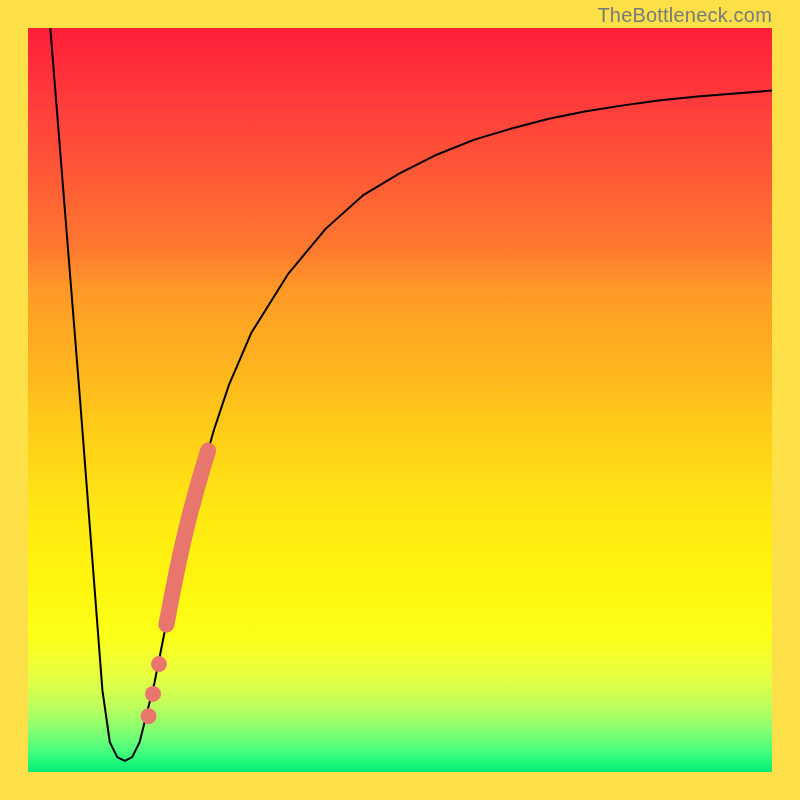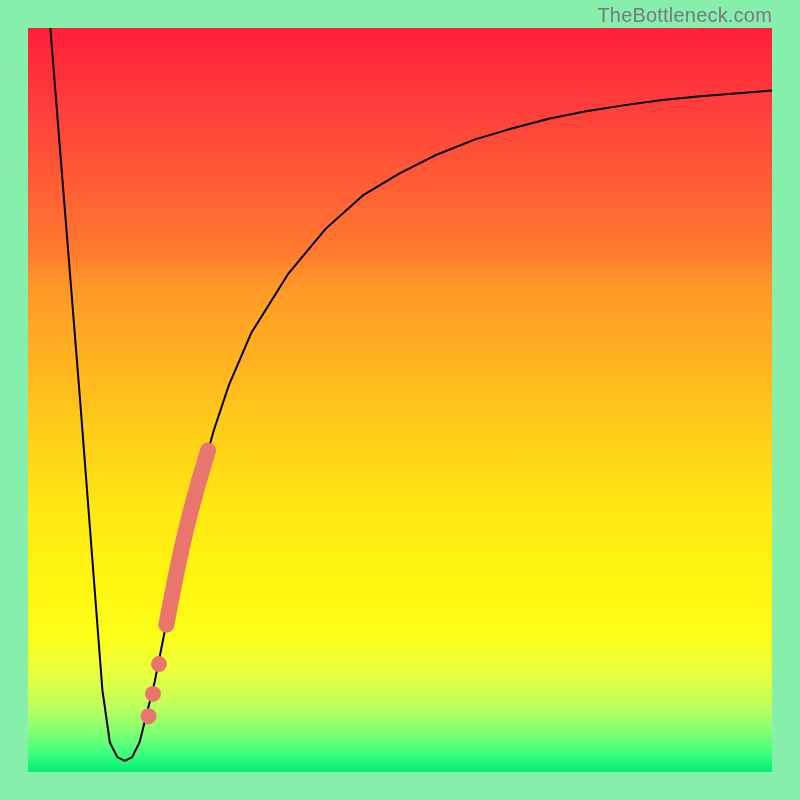--- a/index.html
+++ b/index.html
@@ -8,21 +8,21 @@
     width: 800px;
     height: 800px;
     overflow: hidden;
     background: #000;
     font-family: Arial, Helvetica, sans-serif;
   }
   .frame {
     position: relative;
     width: 800px;
     height: 800px;
-    background: #86efac;
+    background: #fde047;
   }
   .plot-area {
     position: absolute;
     left: 28px;
     top: 28px;
     width: 744px;
     height: 744px;
     background: linear-gradient(to bottom,
       #ff1f3a 0%,
       #ff3c3c 10%,

